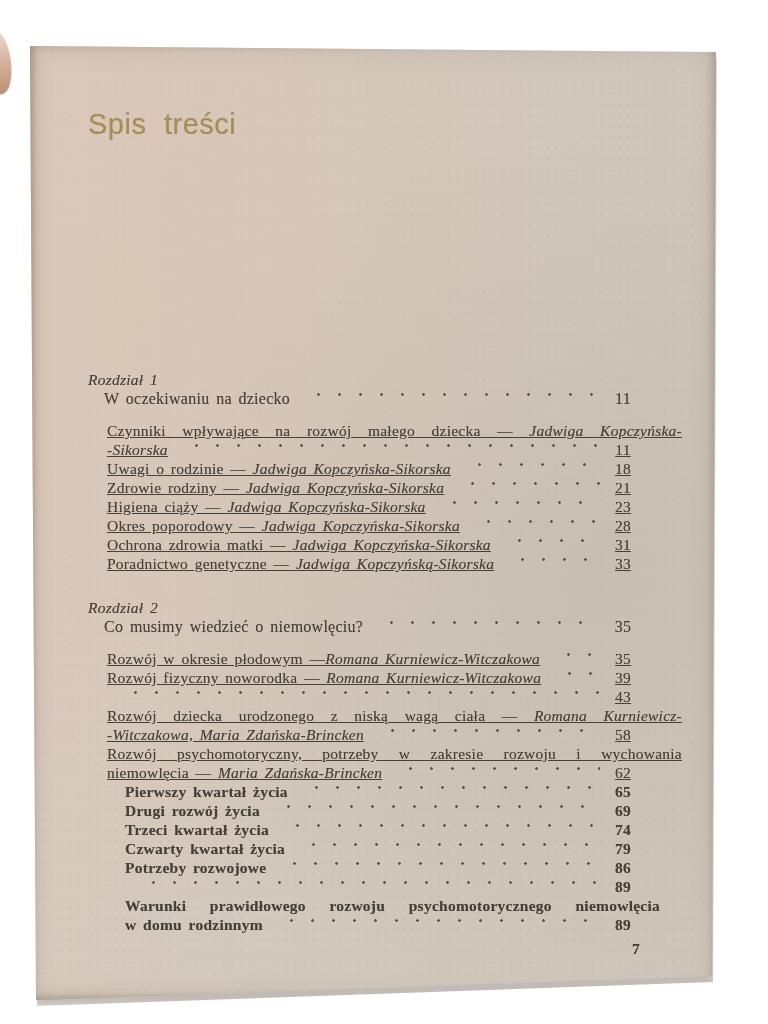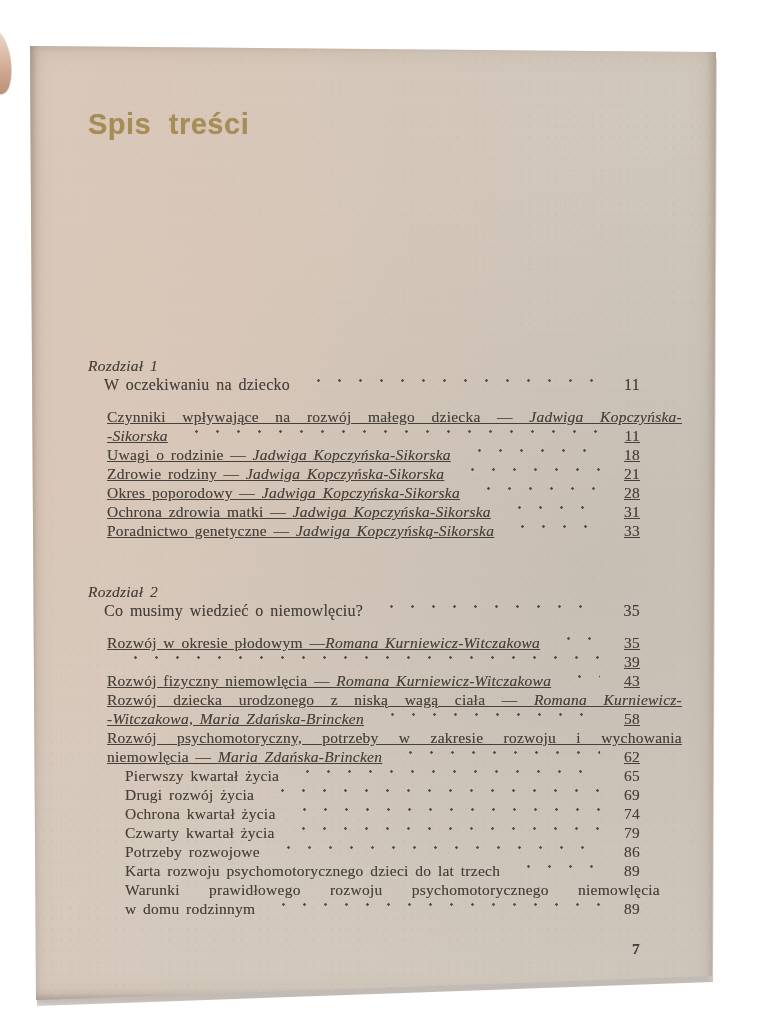--- a/index.html
+++ b/index.html
@@ -42,50 +42,50 @@
   .finger{
     position:absolute; left:-7px; top:30px; width:18px; height:64px;
     background:linear-gradient(180deg,#ecdacd 0%, #d2ab95 60%, #bb9078 100%);
     border-radius:0 70% 70% 0 / 0 50% 50% 0;
     transform:rotate(-7deg);
     filter:blur(.6px);
   }
   .title{
     position:absolute; left:58px; top:64px; margin:0;
     font-family:"Liberation Sans", sans-serif;
-    font-size:29px; font-weight:bold;
+    font-size:29px; font-weight:normal;
     letter-spacing:.5px; word-spacing:9px;
     color:var(--gold);
     text-shadow:0 0 1px rgba(166,141,88,.55);
   }
   .toc{
-    position:absolute; left:58px; top:312px; width:552px;
+    position:absolute; left:58px; top:326px; width:552px;
     font-size:15.5px; line-height:19px;
     color:var(--ink);
     letter-spacing:.25px; word-spacing:2.5px;
     text-shadow:0 0 .6px rgba(70,60,50,.45);
   }
   .row{ display:flex; align-items:baseline; white-space:nowrap; }
   .row .txt{ flex:0 0 auto; }
   .seg.it{ font-style:italic; }
   .ind1{ padding-left:19px;text-decoration:underline; }
-  .ind2{ padding-left:37px; }
-  .chapter-label{ margin-top:42px; }
+  .ind2{ padding-left:37px;font-weight:bold; }
+  .chapter-label{ margin-top:25px; }
   .chapter-label:first-child{ margin-top:0; }
   .chapter-title{ margin-bottom:13px; font-size:16px;margin-left:16px; }
   .lead{
     flex:1 1 auto; align-self:stretch;
     margin:0 6px 0 10px;
     background:radial-gradient(circle, rgba(69,64,58,.88) 1.15px, rgba(69,64,58,0) 1.5px);
     background-size:21px 100%;
     background-repeat:repeat-x;
     background-position:8px calc(100% - 4px);
     min-width:18px;
   }
-  .pg{ flex:0 0 34px; text-align:right; }
+  .pg{ flex:0 0 34px; text-align:center; }
   .row.fill{ white-space:normal; }
   .row.fill .txt{
     flex:1 1 auto; display:block;
     text-align:justify; text-align-last:justify;
   }
   .entry.fill, .entry-cont.fill{ margin-right:-42px; }
   .sub.fill{ margin-right:-20px; }
   .folio{
     position:absolute; left:58px; top:896px; width:552px;
     text-align:right; font-size:15.5px; font-weight:bold;
@@ -122,20 +122,25 @@
         <span class="txt"><span class="seg">Uwagi o rodzinie — </span><span class="seg it">Jadwiga Kopczyńska-Sikorska</span></span>
         <span class="lead"></span>
         <span class="pg">18</span>
       </div>
       <div class="row entry ind1">
         <span class="txt"><span class="seg">Zdrowie rodziny — </span><span class="seg it">Jadwiga Kopczyńska-Sikorska</span></span>
         <span class="lead"></span>
         <span class="pg">21</span>
       </div>
       <div class="row entry ind1">
+        <span class="txt"><span class="seg">Higiena ciąży — </span><span class="seg it">Jadwiga Kopczyńska-Sikorska</span></span>
+        <span class="lead"></span>
+        <span class="pg">23</span>
+      </div>
+      <div class="row entry ind1">
         <span class="txt"><span class="seg">Okres poporodowy — </span><span class="seg it">Jadwiga Kopczyńska-Sikorska</span></span>
         <span class="lead"></span>
         <span class="pg">28</span>
       </div>
       <div class="row entry ind1">
         <span class="txt"><span class="seg">Ochrona zdrowia matki — </span><span class="seg it">Jadwiga Kopczyńska-Sikorska</span></span>
         <span class="lead"></span>
         <span class="pg">31</span>
       </div>
       <div class="row entry ind1">
@@ -150,25 +155,25 @@
         <span class="txt"><span class="seg">Co musimy wiedzieć o niemowlęciu?</span></span>
         <span class="lead"></span>
         <span class="pg">35</span>
       </div>
       <div class="row entry ind1">
         <span class="txt"><span class="seg">Rozwój w okresie płodowym —</span><span class="seg it">Romana Kurniewicz-Witczakowa</span></span>
         <span class="lead"></span>
         <span class="pg">35</span>
       </div>
       <div class="row entry ind1">
+        <span class="txt"><span class="seg">Rozwój fizyczny noworodka — </span><span class="seg it">Romana Kurniewicz-Witczakowa</span></span>
         <span class="lead"></span>
         <span class="pg">39</span>
       </div>
       <div class="row entry ind1">
-        <span class="txt"><span class="seg">Rozwój fizyczny niemowlęcia — </span><span class="seg it">Romana Kurniewicz-Witczakowa</span></span>
         <span class="lead"></span>
         <span class="pg">43</span>
       </div>
       <div class="row entry ind1 fill">
         <span class="txt"><span class="seg">Rozwój dziecka urodzonego z niską wagą ciała — </span><span class="seg it">Romana Kurniewicz-</span></span>
       </div>
       <div class="row entry-cont ind1">
         <span class="txt"><span class="seg it">-Witczakowa, Maria Zdańska-Brincken</span></span>
         <span class="lead"></span>
         <span class="pg">58</span>
@@ -185,36 +190,35 @@
         <span class="txt"><span class="seg">Pierwszy kwartał życia</span></span>
         <span class="lead"></span>
         <span class="pg">65</span>
       </div>
       <div class="row sub ind2">
         <span class="txt"><span class="seg">Drugi rozwój życia</span></span>
         <span class="lead"></span>
         <span class="pg">69</span>
       </div>
       <div class="row sub ind2">
-        <span class="txt"><span class="seg">Ochrona kwartał życia</span></span>
+        <span class="txt"><span class="seg">Trzeci kwartał życia</span></span>
         <span class="lead"></span>
         <span class="pg">74</span>
       </div>
       <div class="row sub ind2">
         <span class="txt"><span class="seg">Czwarty kwartał życia</span></span>
         <span class="lead"></span>
         <span class="pg">79</span>
       </div>
       <div class="row sub ind2">
         <span class="txt"><span class="seg">Potrzeby rozwojowe</span></span>
         <span class="lead"></span>
         <span class="pg">86</span>
       </div>
       <div class="row sub ind2">
-        <span class="txt"><span class="seg">Karta rozwoju psychomotorycznego dzieci do lat trzech</span></span>
         <span class="lead"></span>
         <span class="pg">89</span>
       </div>
       <div class="row sub ind2 fill">
         <span class="txt"><span class="seg">Warunki prawidłowego rozwoju psychomotorycznego niemowlęcia</span></span>
       </div>
       <div class="row sub-cont ind2">
         <span class="txt"><span class="seg">w domu rodzinnym</span></span>
         <span class="lead"></span>
         <span class="pg">89</span>

